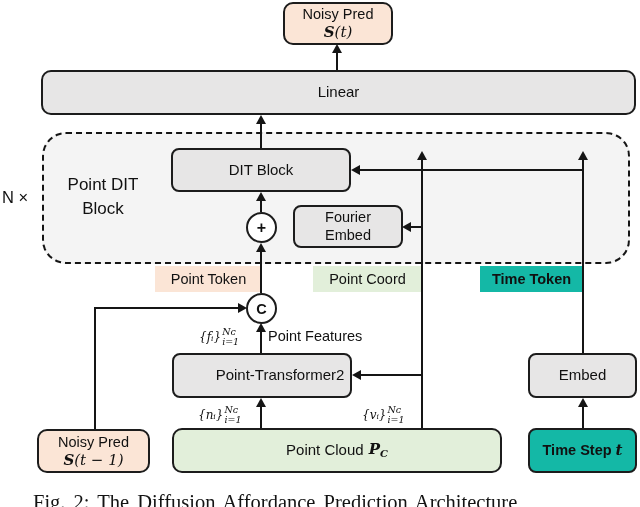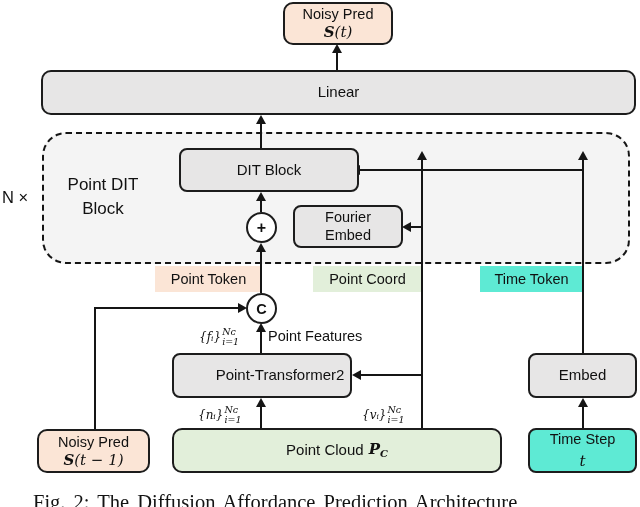--- a/index.html
+++ b/index.html
@@ -8,21 +8,21 @@
     overflow:hidden;font-family:"Liberation Sans",sans-serif;color:#111;
   }
   .box{
     position:absolute;box-sizing:border-box;border:2px solid #1c1c1c;
     display:flex;flex-direction:column;align-items:center;justify-content:center;
     text-align:center;line-height:1.25;font-size:15px;
   }
   .gray{background:#e7e6e6;}
   .peach{background:#fbe5d6;}
   .green{background:#e2efda;}
-  .blue{background:#5eead4;}
+  .blue{background:#14b8a6;font-weight:bold;}
   .r8{border-radius:8px;}
   .r10{border-radius:10px;}
   .dashedbox{
     position:absolute;box-sizing:border-box;border:2px dashed #151515;
     border-radius:24px;background:#f4f4f4;
   }
   .tag{
     position:absolute;box-sizing:border-box;display:flex;align-items:center;
     justify-content:center;font-size:14.5px;
   }
@@ -112,21 +112,21 @@
     <div style="font-size:14.5px;">Noisy Pred</div>
     <div style="font-size:15px;">
       <span class="serif-bi">S</span><span class="serif-i">(t)</span>
     </div>
   </div>
 
   <div class="box gray r10" style="left:41px;top:70px;width:595px;height:45px;">
     <div>Linear</div>
   </div>
 
-  <div class="box gray r8" style="left:171px;top:148px;width:180px;height:44px;margin-left:8px;">
+  <div class="box gray r8" style="left:171px;top:148px;width:180px;height:44px;">
     <div>DIT Block</div>
   </div>
 
   <div class="box gray r8" style="left:293px;top:205px;width:110px;height:43px;line-height:1.2;">
     <div style="font-size:14.5px;">Fourier</div>
     <div style="font-size:14.5px;">Embed</div>
   </div>
 
   <div class="circle" style="left:246px;top:212px;width:31px;height:31px;font-size:16px;">
     <span>+</span>
@@ -174,20 +174,20 @@
 
   <div class="box green r10" style="left:172px;top:428px;width:330px;height:45px;flex-direction:row;gap:5px;">
     <span>Point Cloud</span>
     <span><span class="serif-bi">P</span><span class="sub">C</span></span>
   </div>
 
   <div class="box gray r8" style="left:528px;top:353px;width:109px;height:45px;">
     <div>Embed</div>
   </div>
 
-  <div class="box blue r8" style="left:528px;top:428px;width:109px;height:45px;flex-direction:column;gap:4px;">
+  <div class="box blue r8" style="left:528px;top:428px;width:109px;height:45px;flex-direction:row;gap:4px;">
     <span style="font-size:14.5px;">Time Step</span>
     <span class="serif-i" style="font-size:15px;">t</span>
   </div>
 
   <div class="caption" style="left:33px;top:491px;">Fig. 2: The Diffusion Affordance Prediction Architecture</div>
 
 </div>
 
 </body></html>

